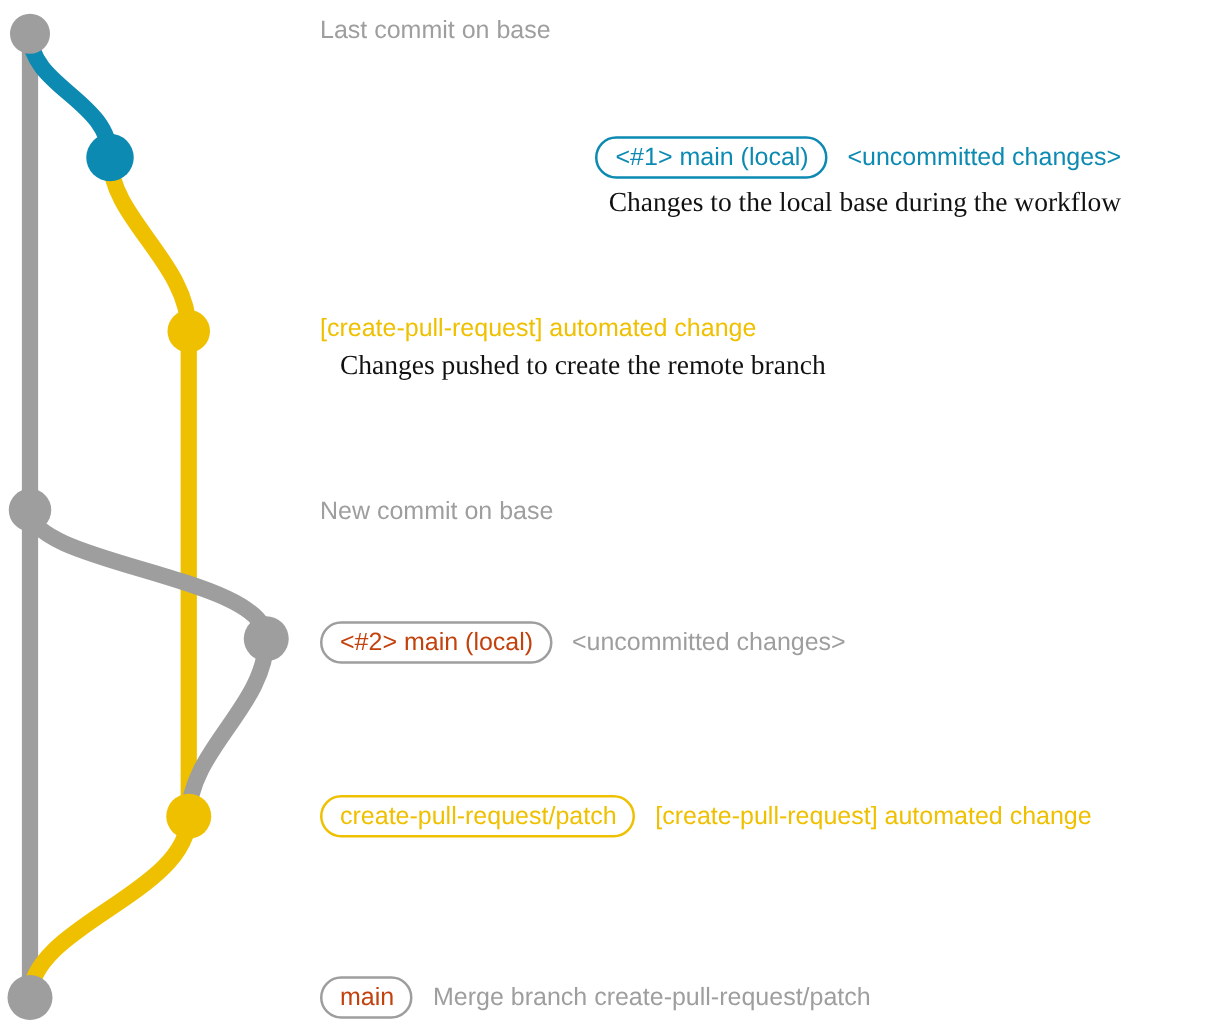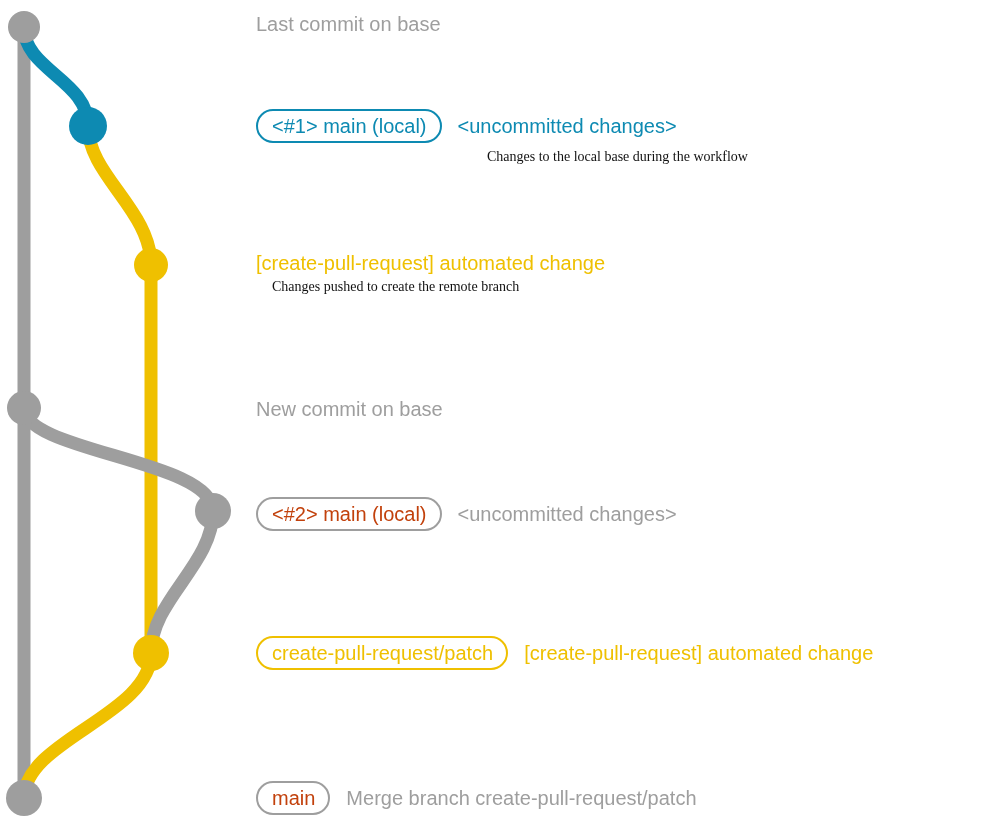--- a/index.html
+++ b/index.html
@@ -78,21 +78,21 @@
     font-family: "Liberation Sans", sans-serif;
     white-space: nowrap;
     line-height: 1;
   }
   .headline.blue { color: #0d8ab2; }
   .headline.gray { color: #9e9e9e; }
   .headline.yellow { color: #efc000; }
 
   .subtext {
     font-family: "Liberation Serif", serif;
-    font-size: 14px;
+    font-size: 22px;
     color: #111111;
     white-space: nowrap;
     margin-top: 6px;
   }
   .plain-row {
     position: absolute;
     white-space: nowrap;
   }
 </style>
 </head>
@@ -126,21 +126,21 @@
     <circle cx="24" cy="798" r="18" fill="#9e9e9e"></circle>
   </g>
 </svg>
 
 <div class="label-layer">
 
   <div class="plain-row" style="left:256px; top:14px;">
     <span class="headline gray">Last commit on base</span>
   </div>
 
-  <div class="row" style="left:256px; top:109px;">
+  <div class="row" style="left:256px; top:109px;align-items:flex-end;">
     <div class="row-main">
       <span class="pill">&lt;#1&gt; main (local)</span>
       <span class="headline blue">&lt;uncommitted changes&gt;</span>
     </div>
     <div class="subtext" style="margin-left:231px;">Changes to the local base during the workflow</div>
   </div>
 
   <div class="row" style="left:256px; top:253px;">
     <span class="headline yellow">[create-pull-request] automated change</span>
     <div class="subtext" style="margin-left:16px;font-family:Liberation Serif, serif;">Changes pushed to create the remote branch</div>

